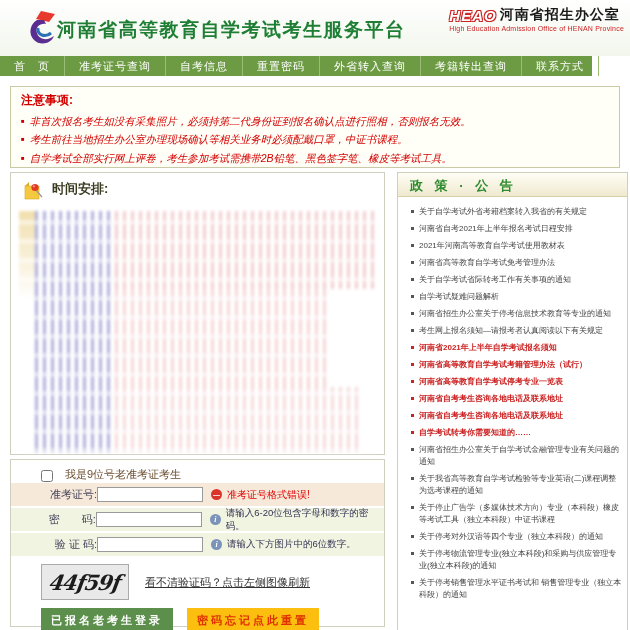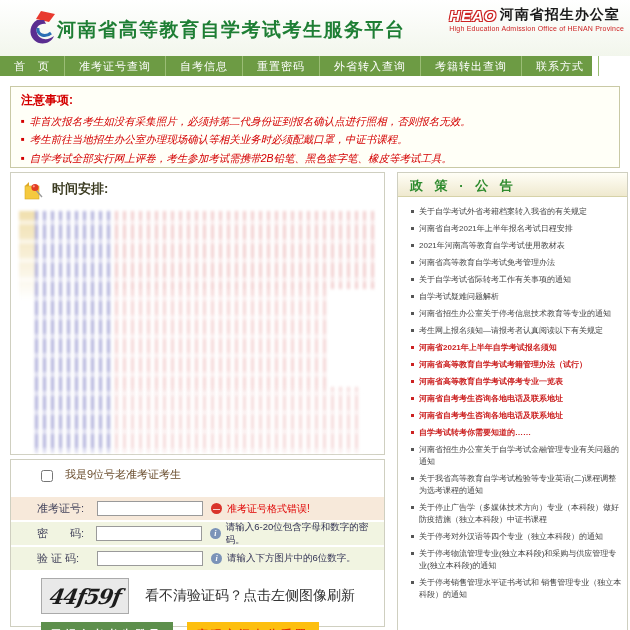--- a/index.html
+++ b/index.html
@@ -49,43 +49,43 @@
   .b-pink2 { left:96px; top:78px; width:212px; height:98px;
     background:repeating-linear-gradient(90deg, rgba(222,130,130,.34) 0 3px, rgba(255,255,255,.9) 3px 8px); }
   .b-pink3 { left:96px; top:176px; width:248px; height:66px;
     background:repeating-linear-gradient(90deg, rgba(222,130,130,.30) 0 3px, rgba(255,255,255,.9) 3px 8px); }
   .b-rows { left:0; top:0; width:100%; height:100%;
     background:repeating-linear-gradient(0deg, rgba(255,255,255,.5) 0 5px, rgba(255,255,255,0) 5px 19px); }
 
   
   .login-box { position:absolute; left:10px; top:459px; width:375px; height:168px;
     border:1px solid #cfcfc0; background:#fff; font-size:11px; }
-  .chk-row { display:flex; align-items:flex-end; gap:12px; padding:7px 0 15px 30px; }
+  .chk-row { display:flex; align-items:flex-end; gap:12px; padding:7px 0 1px 30px; }
   .chk-row input { width:12px; height:12px; }
   .chk-label { color:#6b4e2e; font-size:11px; }
   .form-row { display:flex; align-items:center; height:23px; padding-left:26px; margin-bottom:2px; }
   .form-row.error { background:#f7e9da; }
   .form-row.info  { background:#f1f4e1; }
-  .form-row label { width:60px; color:#44445c; font-size:11px; }
+  .form-row label { width:60px; color:#44445c; font-size:11px;text-align:right; }
   .form-row input { width:106px; height:15px; border:1px solid #9a9a9a; background:#fff;
     margin-right:8px; font-size:11px; padding:0 2px; }
   .msg-icon { width:11px; height:11px; border-radius:50%; margin-right:5px; flex:0 0 11px;
     display:flex; align-items:center; justify-content:center; color:#fff; font-size:8px; font-weight:bold; }
   .error .msg-icon { background:#d9342b; }
   .error .msg-icon::before { content:"—"; font-size:7px; line-height:1; }
   .info .msg-icon { background:#7b93b8; }
   .info .msg-icon::before { content:"i"; font-family:"Liberation Serif",serif; font-style:italic; }
   .error .msg { color:var(--error_red,#e00000); font-size:10px; }
   .info .msg { color:#333355; font-size:9.5px; }
   .cap-row { display:flex; align-items:center; gap:16px; padding:6px 0 0 30px; }
   .captcha { width:88px; height:36px; background:#e9e9e9; border:1px solid #aaa;
     display:flex; align-items:center; justify-content:center; cursor:pointer; }
   .captcha span { font-family:"DejaVu Serif",serif; font-style:italic; font-weight:bold;
     font-size:21px; color:#1c1c1c; transform:skewX(-10deg); letter-spacing:-1px; }
-  .cap-hint { font-size:14px; color:#333; }
+  .cap-hint { font-size:11px; color:#333;text-decoration:underline; }
   .btn-row { display:flex; gap:14px; padding:8px 0 0 30px; }
   .btn { border:none; cursor:pointer; font-weight:bold; font-size:11px; letter-spacing:3px;
     padding:5px 10px; }
   .btn-login { background:var(--login_button_green,#5d8f4c); color:#fff; }
   .btn-reset { background:var(--reset_button_yellow,#fdbf0f); color:var(--reset_button_text,#e03000); }
 
   
   .policy { position:absolute; left:397px; top:172px; width:231px; height:458px;
     border:1px solid #cfcfc0; border-bottom:none; background:#fff; overflow:hidden; }
   .policy-head { height:24px; background:linear-gradient(#fffef6,#efe9cf);
@@ -211,18 +211,18 @@
       <li>河南省招生办公室关于停考信息技术教育等专业的通知</li>
       <li>考生网上报名须知—请报考者认真阅读以下有关规定</li>
       <li class="highlight">河南省2021年上半年自学考试报名须知</li>
       <li class="highlight">河南省高等教育自学考试考籍管理办法（试行）</li>
       <li class="highlight">河南省高等教育自学考试停考专业一览表</li>
       <li class="highlight">河南省自考考生咨询各地电话及联系地址</li>
       <li class="highlight">河南省自考考生咨询各地电话及联系地址</li>
       <li class="highlight">自学考试转考你需要知道的……</li>
       <li>河南省招生办公室关于自学考试金融管理专业有关问题的通知</li>
       <li>关于我省高等教育自学考试检验等专业英语(二)课程调整为选考课程的通知</li>
-      <li>关于停止广告学（多媒体技术方向）专业（本科段）做好防疫措施（独立本科段）中证书课程</li>
+      <li>关于停止广告学（多媒体技术方向）专业（本科段）橡皮等考试工具（独立本科段）中证书课程</li>
       <li>关于停考对外汉语等四个专业（独立本科段）的通知</li>
       <li>关于停考物流管理专业(独立本科段)和采购与供应管理专业(独立本科段)的通知</li>
       <li>关于停考销售管理水平证书考试和 销售管理专业（独立本科段）的通知</li>
   </ul>
 </div>
 
 </body></html>

